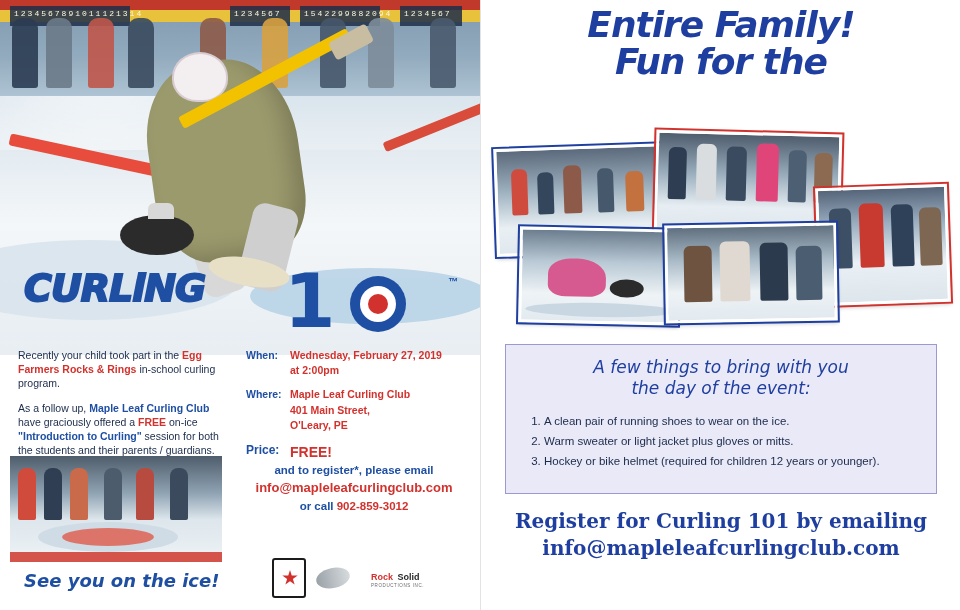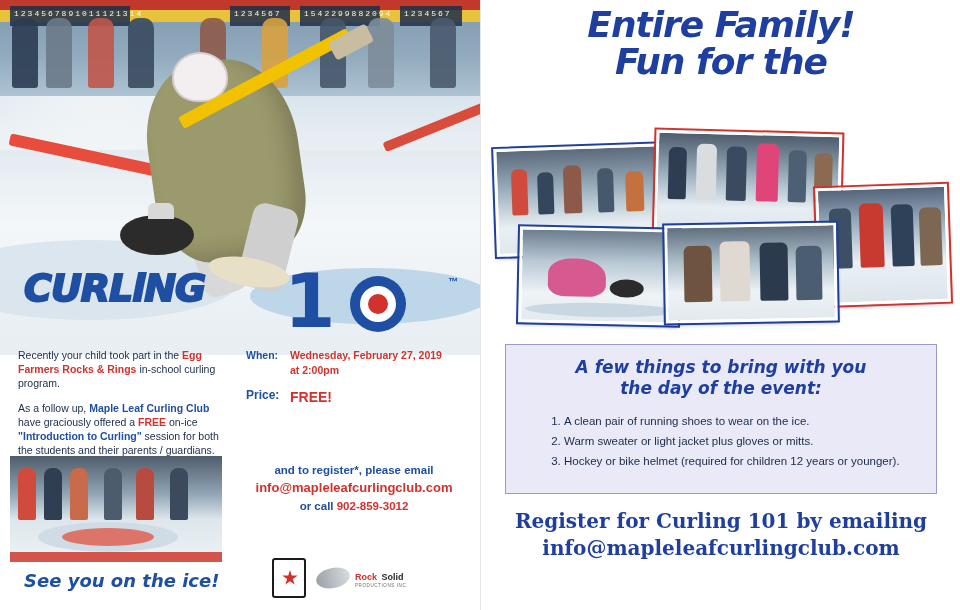--- a/index.html
+++ b/index.html
@@ -207,21 +207,21 @@
     background:#d2322d; clip-path:polygon(50% 0,61% 35%,98% 35%,68% 57%,79% 91%,50% 70%,21% 91%,32% 57%,2% 35%,39% 35%);
   }
   .logo-rock {
     display:flex; align-items:center; gap:5px;
   }
   .logo-rock .swoosh {
     width:34px; height:20px; border-radius:50%;
     background:linear-gradient(90deg,#9aa2a8,#d7dbde);
     transform:rotate(-12deg);
   }
-  .logo-rock .rock-txt { line-height:1.05; }
+  .logo-rock .rock-txt { line-height:1.05;margin-left:16px; }
   .logo-rock .rock-txt .a { color:#d2322d; font-size:9px; font-weight:bold; }
   .logo-rock .rock-txt .b { color:#2b2b2b; font-size:9px; font-weight:bold; }
   .logo-rock .rock-txt .c { color:#6b6b6b; font-size:4.5px; letter-spacing:.6px; }
 
   
   .right {
     position:relative; width:480px; height:610px; background:#ffffff;
     border-left:1px solid #e3e3e3;
   }
   .headline {
@@ -250,25 +250,25 @@
   .ph3 { left:322px; top:54px; width:132px; height:118px; transform:rotate(-2deg); }
   .ph4 { left:24px; top:96px; width:160px; height:96px; transform:rotate(1.2deg); }
   .ph5 { left:170px; top:92px; width:172px; height:98px; transform:rotate(-1deg); }
 
   .bring-box {
     position:absolute; left:24px; top:344px; width:432px; height:150px;
     background:#e9e9f7; border:1px solid #9a9ad0;
   }
   .bring-title {
     text-align:center; color:#1f3fa0; font-family:"DejaVu Sans", sans-serif;
-    font-size:17px; font-weight:bold; font-style:italic; line-height:1.25;
+    font-size:17px; font-weight:normal; font-style:italic; line-height:1.25;
     padding:12px 16px 6px 16px;
   }
   .bring-list {
-    margin:6px 0 0 0; padding:0 22px 0 58px; color:#1b2b4b; font-size:11.5px; line-height:1.6;
+    margin:6px 0 0 0; padding:0 22px 0 38px; color:#1b2b4b; font-size:11.5px; line-height:1.6;
   }
   .bring-list li { margin-bottom:2px; }
 
   .reg-line {
     position:absolute; left:0; top:508px; width:480px; text-align:center;
     color:#1f3fa0; font-family:"DejaVu Serif", serif;
     font-size:20px; font-weight:bold; line-height:1.35;
   }
   .reg-line .em { color:#1f3fa0; }
   .need-more {
@@ -340,20 +340,28 @@
         <span>As a follow up, </span><span class="hl-blue">Maple Leaf Curling Club</span><span> have graciously offered a </span><span class="hl-red">FREE</span><span> on-ice </span><span class="quote">"Introduction to Curling"</span><span> session for both the students and their parents / guardians.</span>
       </p>
     </div>
 
     <div class="copy-right">
       <div class="row">
         <span class="lbl">When:</span>
         <span class="val">
           <span>Wednesday, February 27, 2019</span><br>
           <span>at 2:00pm</span>
+        </span>
+      </div>
+      <div class="row">
+        <span class="lbl">Where:</span>
+        <span class="val">
+          <span>Maple Leaf Curling Club</span><br>
+          <span>401 Main Street,</span><br>
+          <span>O'Leary, PE</span>
         </span>
       </div>
       <div class="row">
         <span class="lbl price-lbl">Price:</span>
         <span class="price">FREE!</span>
       </div>
     </div>
 
     <div class="photo-bottom">
       <div class="pb-p" style="left:8px;background:#d14b3c"></div>

